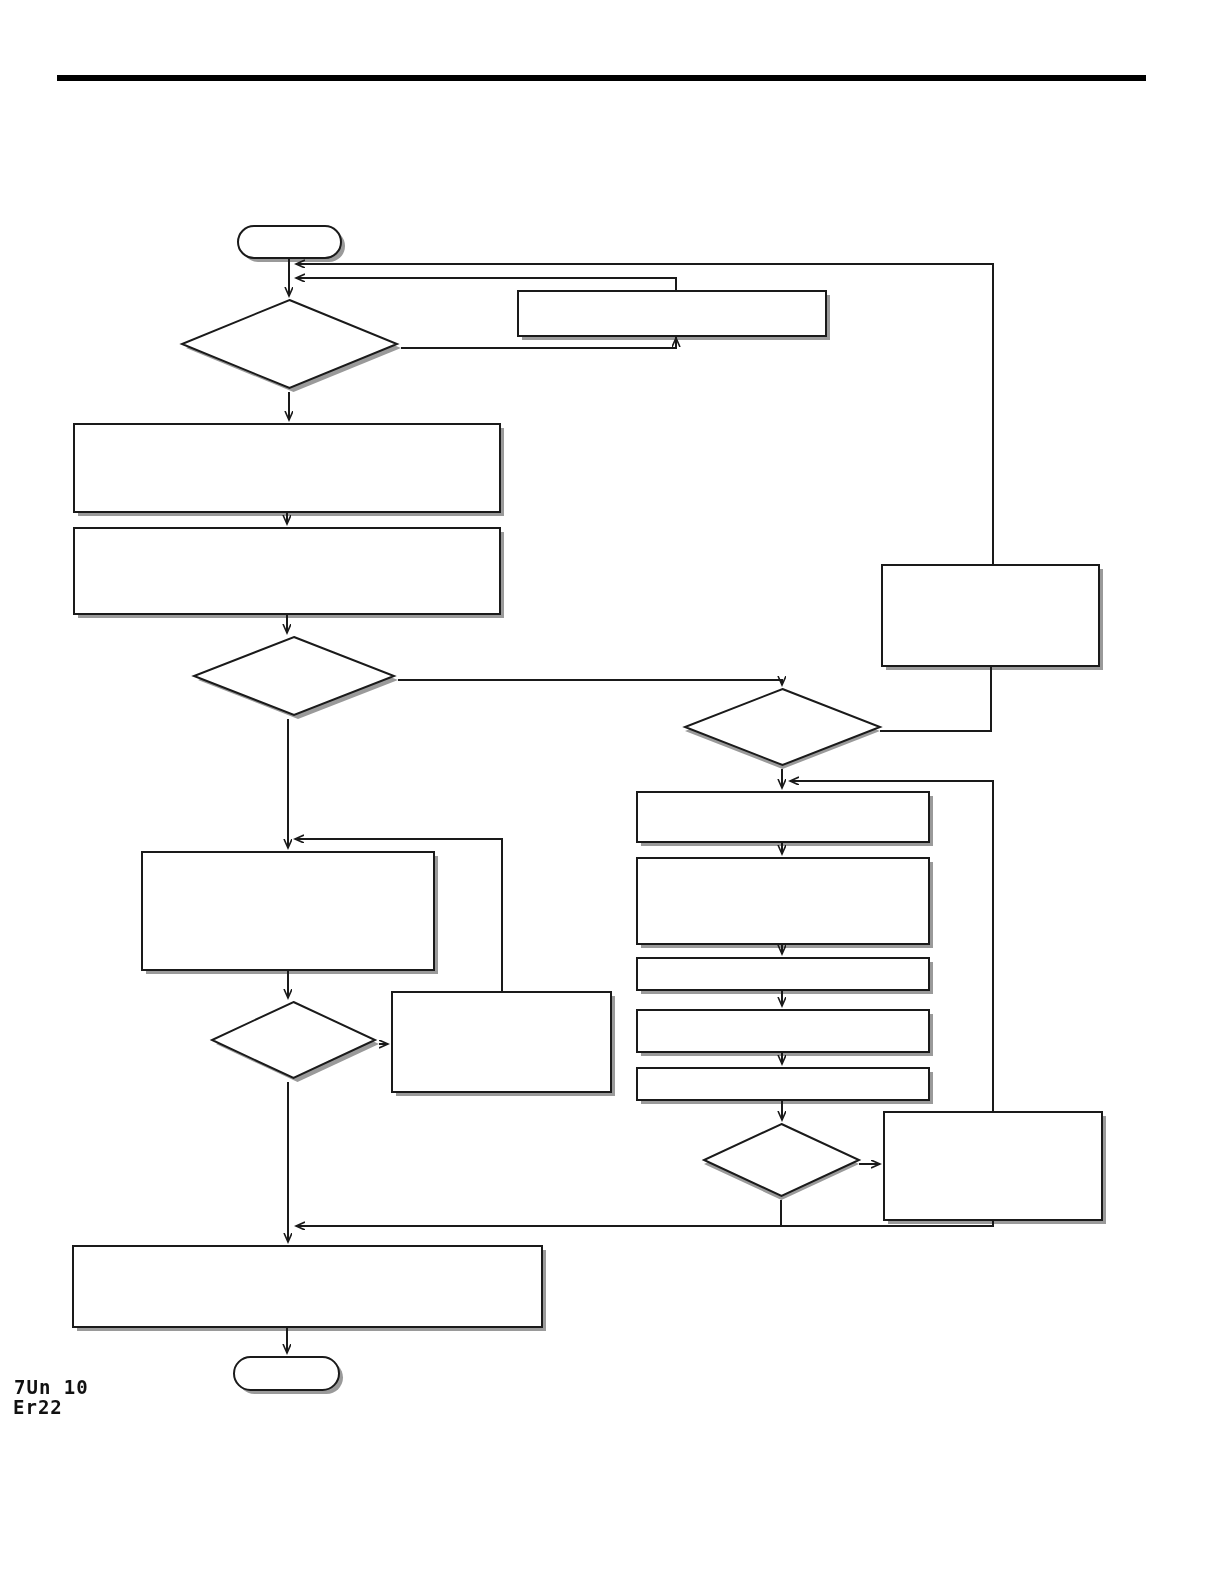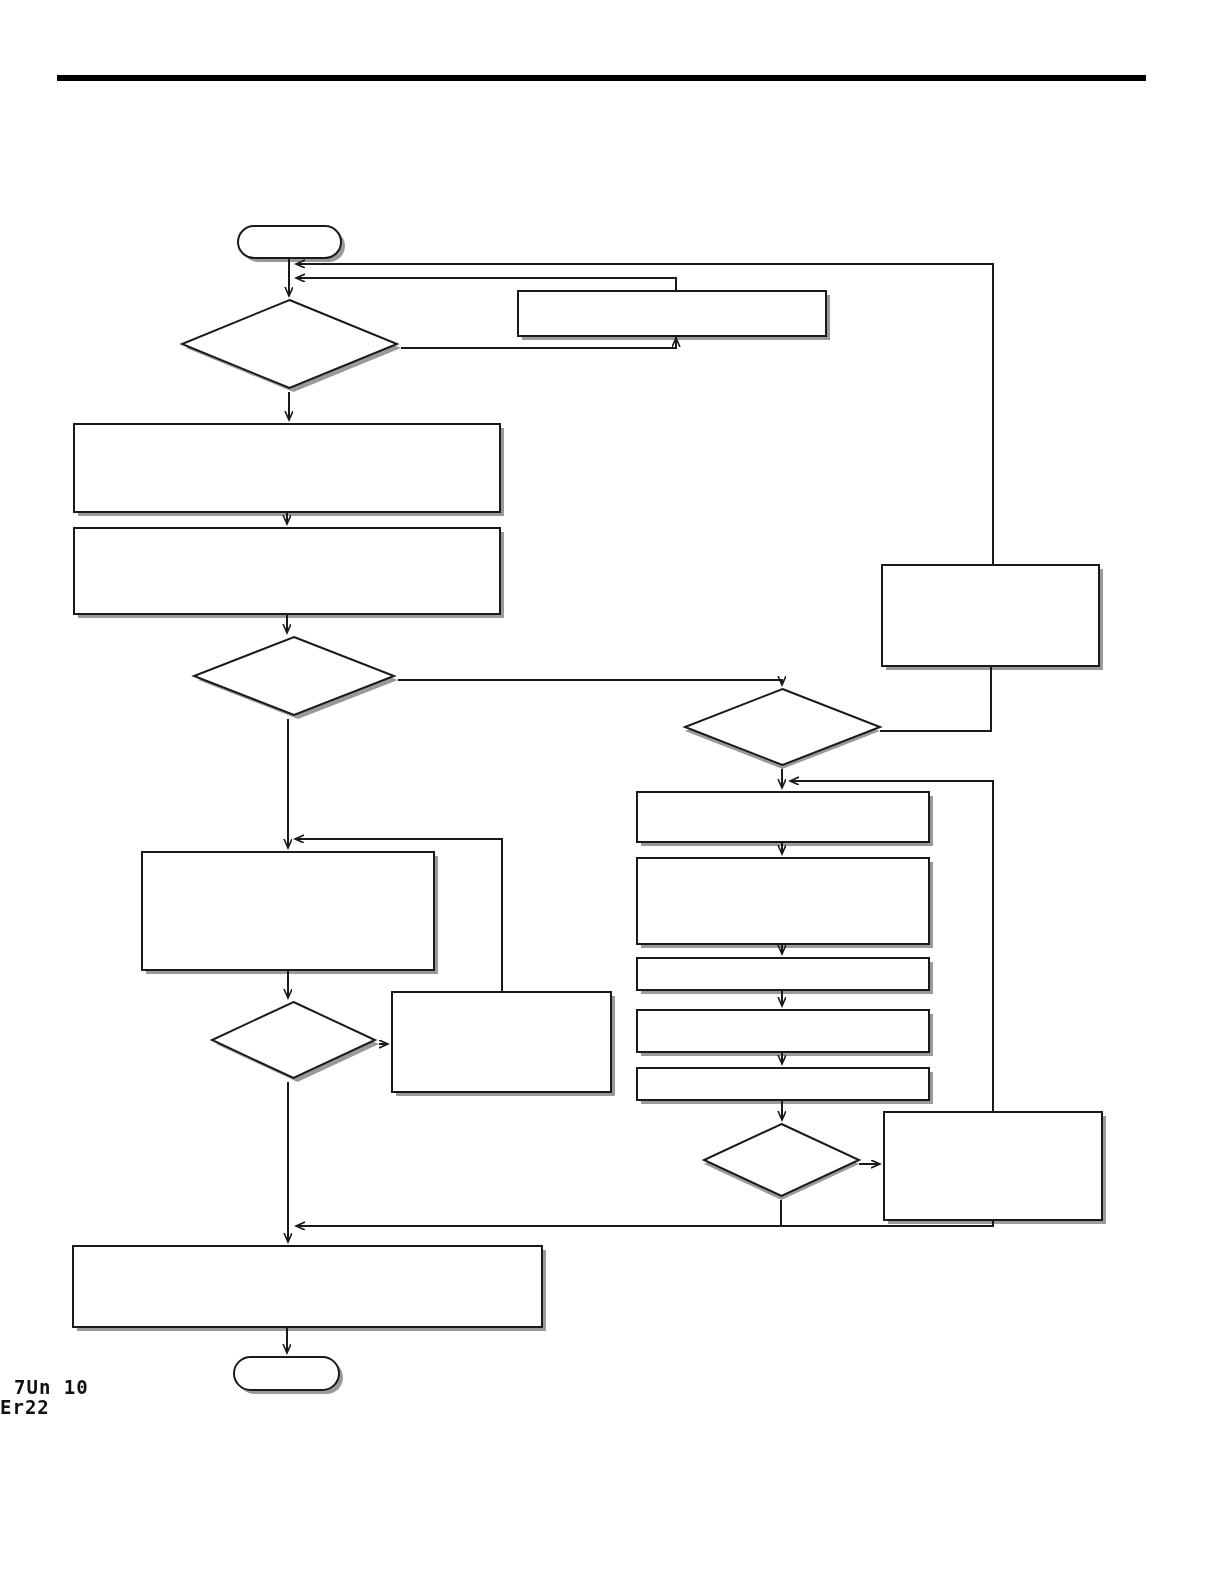--- a/index.html
+++ b/index.html
@@ -43,21 +43,21 @@
     letter-spacing: 1px;
     color: #111111;
   }
   #page-footer-code .code-line {
     display: block;
     font-family: "DejaVu Sans Mono", monospace;
     font-size: 19px;
     font-weight: 700;
   }
   #page-footer-code .code-line.line-1 { padding-left: 14px; }
-  #page-footer-code .code-line.line-2 { padding-left: 0px; }
+  #page-footer-code .code-line.line-2 { padding-left: 13px; }
 </style>
 </head>
 <body>
 
 <div id="page">
 
   <div id="header-rule"></div>
 
   <svg id="flow-svg" viewBox="0 0 1222 1584" xmlns="http://www.w3.org/2000/svg">
 

